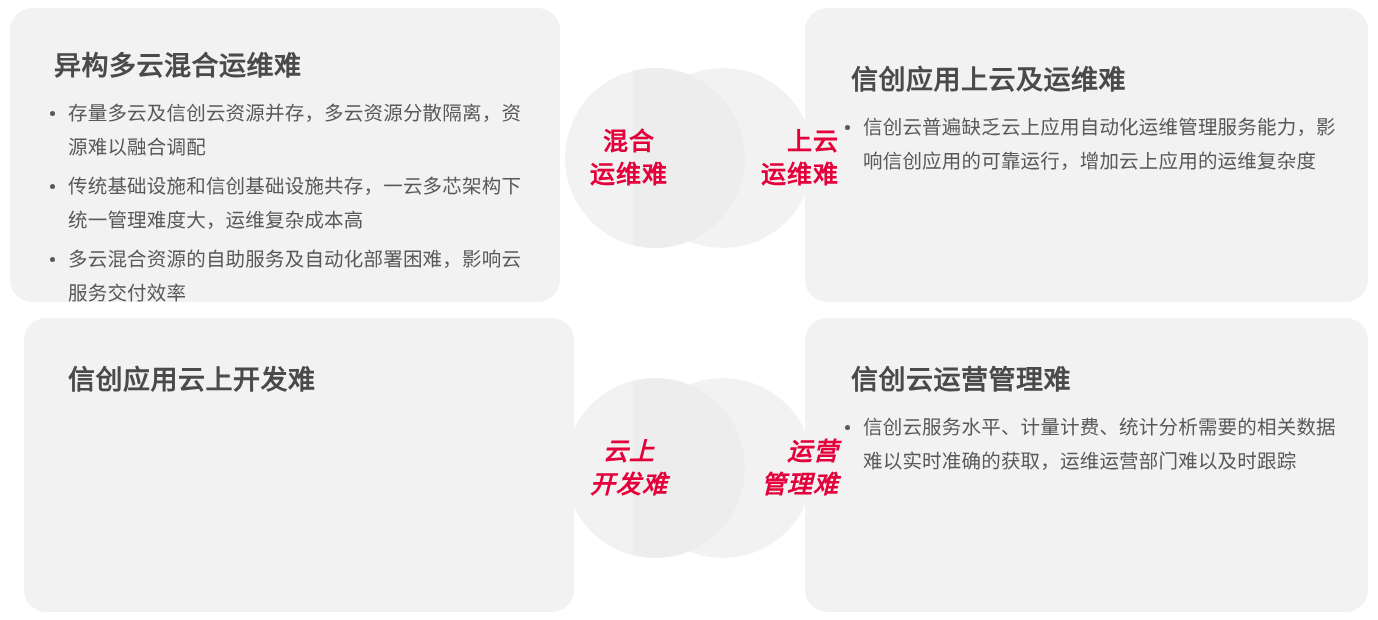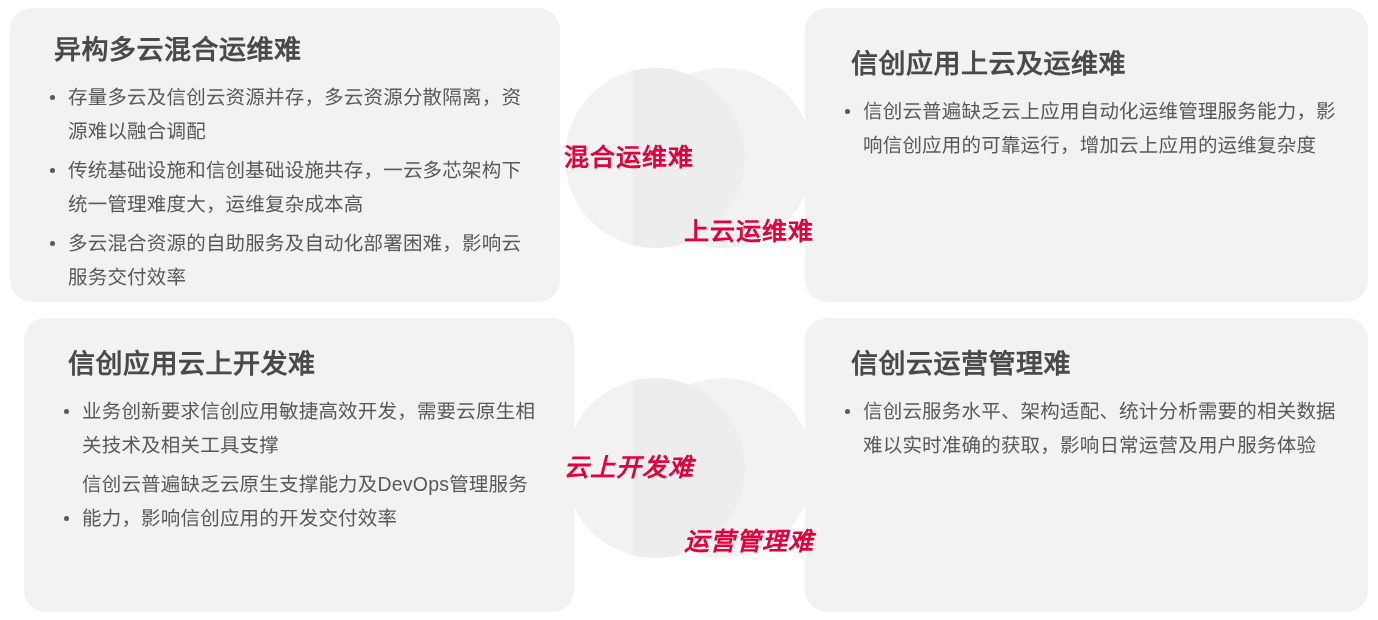--- a/index.html
+++ b/index.html
@@ -33,21 +33,21 @@
   .card-tr { left: 805px; top: 8px;   width: 563px; height: 294px; padding-top: 40px; }
   .card-bl { left: 24px;  top: 318px; width: 550px; height: 294px; padding-top: 30px; }
   .card-br { left: 805px; top: 318px; width: 563px; height: 294px; padding-top: 30px; }
 
   .card-title {
     color: #4a4a4a;
     font-size: 27px;
     font-weight: bold;
     letter-spacing: 0.5px;
     line-height: 1.2;
-    margin: 0 0 14px 8px;
+    margin: 16px 0 14px 8px;
     white-space: nowrap;
   }
   .card-tr .card-title,
   .card-br .card-title { margin-left: 10px; }
 
   .bullets {
     list-style: none;
     margin: 0;
     padding: 0;
   }
@@ -111,20 +111,21 @@
     border-radius: 50%;
     background: #ededed;
   }
 
   .venn-label {
     position: absolute;
     top: 0;
     width: 180px;
     height: 180px;
     display: flex;
+    flex-direction: column;
     align-items: center;
     justify-content: center;
     color: #e4003a;
     font-size: 25px;
     font-weight: bold;
     line-height: 1.33;
     letter-spacing: 1px;
     white-space: nowrap;
     text-align: center;
   }
@@ -159,38 +160,28 @@
     <ul class="bullets">
       <li class="bullet">
         <span class="dot"></span>
         <span>信创云普遍缺乏云上应用自动化运维管理服务能力，影响信创应用的可靠运行，增加云上应用的运维复杂度</span>
       </li>
     </ul>
   </div>
 
   <div class="card card-bl">
     <h2 class="card-title">信创应用云上开发难</h2>
-    <ul class="bullets">
-      <li class="bullet">
-        <span class="dot"></span>
-        <span>业务创新要求信创应用敏捷高效开发，需要云原生相关技术及相关工具支撑</span>
-      </li>
-      <li class="bullet dot-line2">
-        <span class="dot"></span>
-        <span>信创云普遍缺乏云原生支撑能力及DevOps管理服务能力，影响信创应用的开发交付效率</span>
-      </li>
-    </ul>
   </div>
 
   <div class="card card-br">
     <h2 class="card-title">信创云运营管理难</h2>
     <ul class="bullets">
       <li class="bullet">
         <span class="dot"></span>
-        <span>信创云服务水平、架构适配、统计分析需要的相关数据难以实时准确的获取，影响日常运营及用户服务体验</span>
+        <span>信创云服务水平、计量计费、统计分析需要的相关数据难以实时准确的获取，运维运营部门难以及时跟踪</span>
       </li>
     </ul>
   </div>
 
   <div class="venn venn-top">
     <div class="circle circle-left"></div>
     <div class="circle circle-right"></div>
     <div class="lens"></div>
     <div class="venn-label label-left">
       <span>混合</span>

